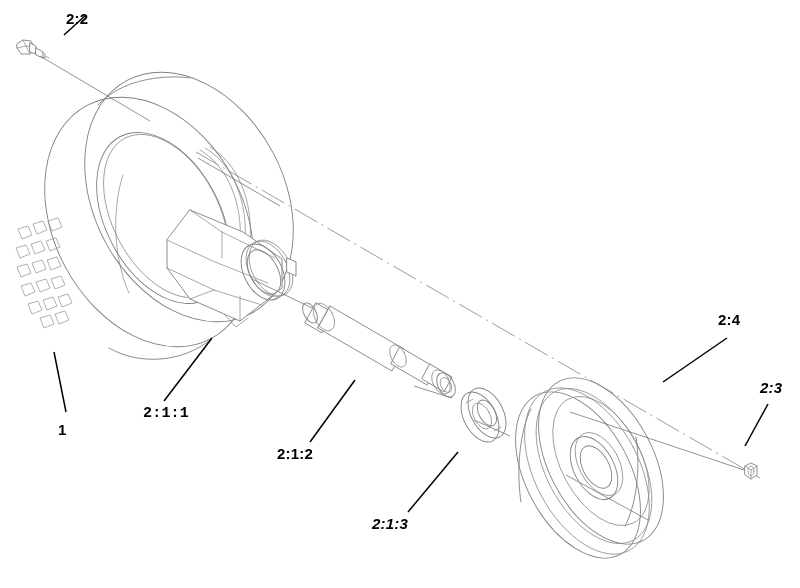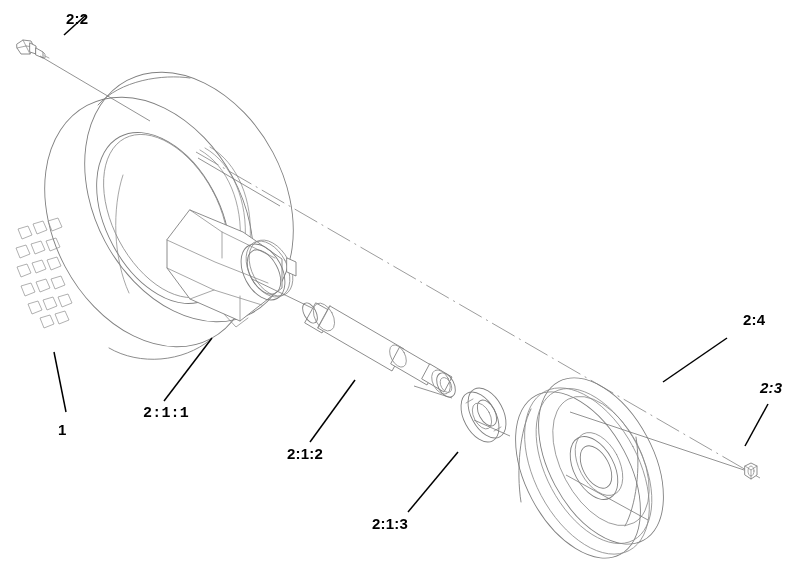--- a/index.html
+++ b/index.html
@@ -229,21 +229,21 @@
     </g>
 
   </svg>
 
   <div class="label" style="left:66px;top:11px;">2:2</div>
 
   <div class="label" style="left:58px;top:422px;">1</div>
 
   <div class="label" style="left:143px;top:406px;font-family:Liberation Mono, monospace;">2:1:1</div>
 
-  <div class="label" style="left:277px;top:446px;margin-left:10px;">2:1:2</div>
-
-  <div class="label" style="left:372px;top:516px;">2:1:3</div>
-
-  <div class="label" style="left:718px;top:312px;margin-left:25px;">2:4</div>
+  <div class="label" style="left:277px;top:446px;">2:1:2</div>
+
+  <div class="label" style="left:372px;top:516px;font-style:italic;">2:1:3</div>
+
+  <div class="label" style="left:718px;top:312px;">2:4</div>
 
   <div class="label" style="left:760px;top:380px;font-style:italic;">2:3</div>
 
 </div>
 
 </body></html>

